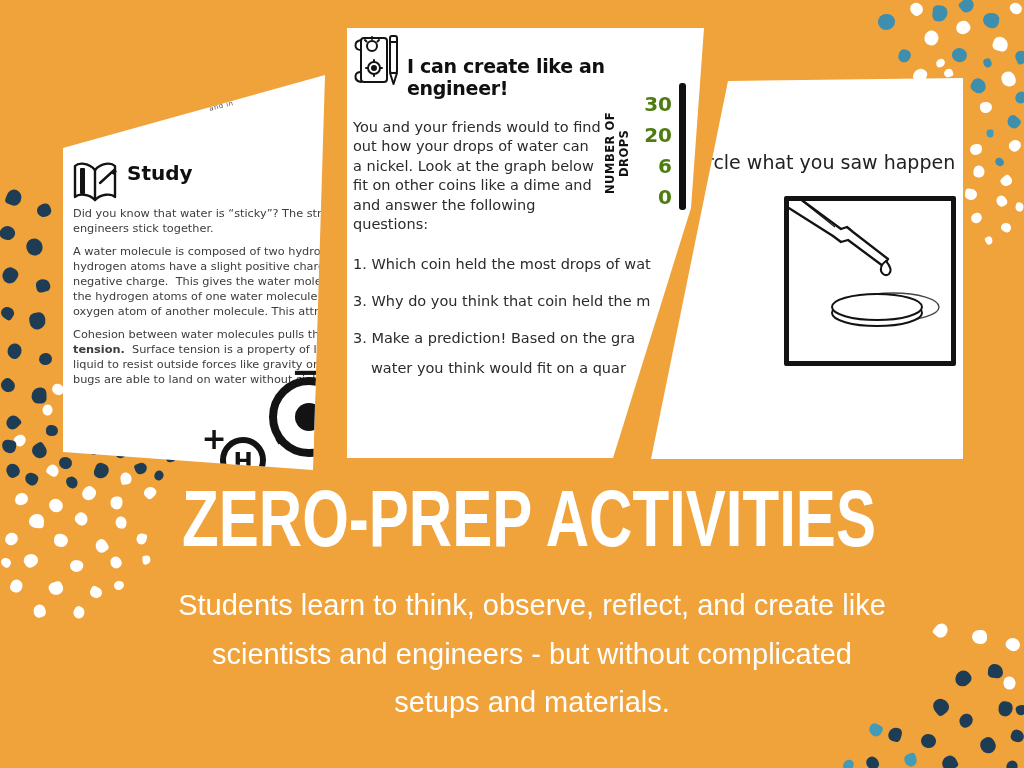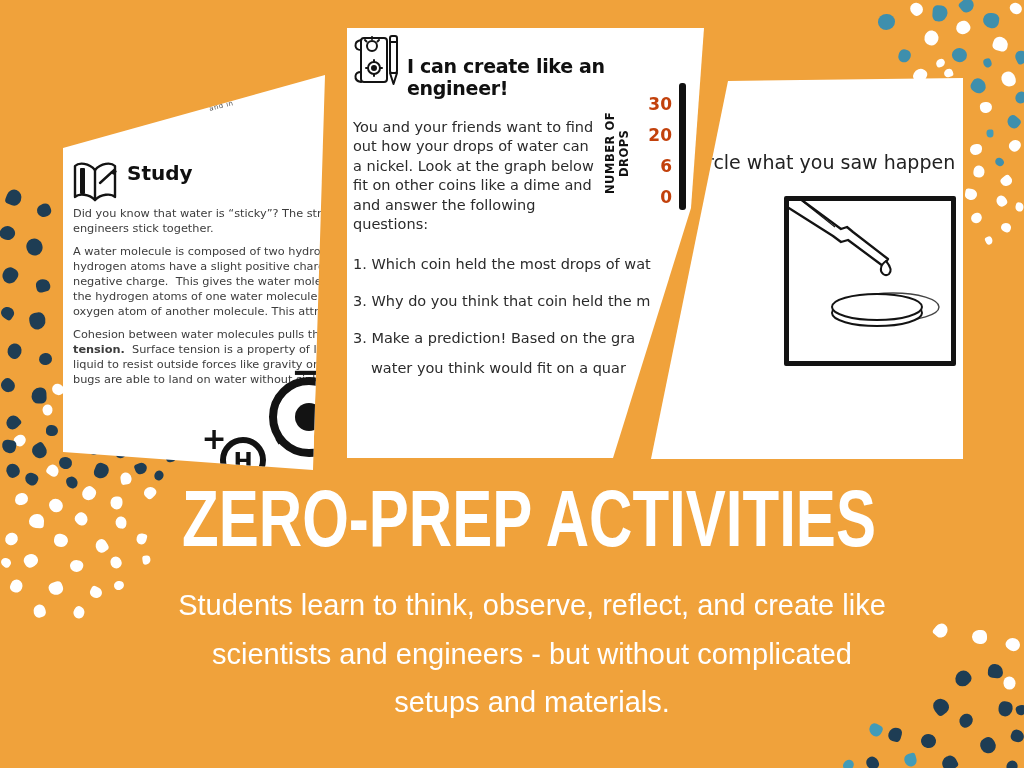--- a/index.html
+++ b/index.html
@@ -11,21 +11,21 @@
   
   .ws-line{white-space:pre;font-size:11.3px;line-height:15px;color:#3c3c3c;}
   .ws-par{margin:0 0 8px 0;}
   .ws-title{font-weight:bold;color:#101010;}
   .mid-line{white-space:pre;font-size:14.5px;line-height:19.4px;color:#2b2b2b;}
   .q-line{position:absolute;white-space:pre;font-size:14.5px;color:#2b2b2b;}
   
   .y-label{writing-mode:vertical-rl;transform:rotate(180deg);font-weight:bold;font-size:11.5px;
            letter-spacing:0.5px;color:#111;text-align:center;}
   .tick{height:31px;display:flex;align-items:center;justify-content:flex-end;
-        font-weight:bold;font-size:17px;color:#c2410c;}
+        font-weight:bold;font-size:20px;color:#4d7c0f;}
   .axis-bar{background:#101010;border-radius:3px;}
   
   .look-box{border:5px solid #131313;border-radius:2px;overflow:hidden;background:#fff;}
   
   .hero-title{position:absolute;left:17px;top:479px;width:1024px;text-align:center;
     font-family:"Liberation Sans",sans-serif;font-weight:bold;font-size:79px;line-height:1;
     color:#ffffff;transform:scaleX(0.76);transform-origin:50% 50%;white-space:nowrap;}
   .hero-sub{position:absolute;left:0;top:581px;width:1024px;text-align:center;
     font-family:"Liberation Sans",sans-serif;font-size:29px;line-height:48.5px;color:#ffffff;padding-left:20px;}
   .frag{position:absolute;font-size:7px;color:#555;transform:rotate(-14deg);letter-spacing:.5px;}
@@ -224,21 +224,21 @@
     <div class="abs y-label" style="left:256px;top:62px;width:22px;height:126px;">NUMBER OF DROPS</div>
     <div class="abs" style="left:291px;top:60px;width:34px;">
         <div class="tick">30</div>
         <div class="tick">20</div>
         <div class="tick">6</div>
         <div class="tick">0</div>
       </div>
     <div class="abs axis-bar" style="left:332px;top:55px;width:7px;height:127px;"></div>
 
     <div class="abs" style="left:6px;top:90px;">
-        <div class="mid-line">You and your friends want to find</div>
+        <div class="mid-line">You and your friends would to find</div>
         <div class="mid-line">out how your drops of water can</div>
         <div class="mid-line">a nickel. Look at the graph below</div>
         <div class="mid-line">fit on other coins like a dime and</div>
         <div class="mid-line">and answer the following</div>
         <div class="mid-line">questions:</div>
       </div>
 
     <div>
       <div class="q-line" style="left:6px;top:228px;">1. Which coin held the most drops of wat</div>
       <div class="q-line" style="left:6px;top:265px;">3. Why do you think that coin held the m</div>

